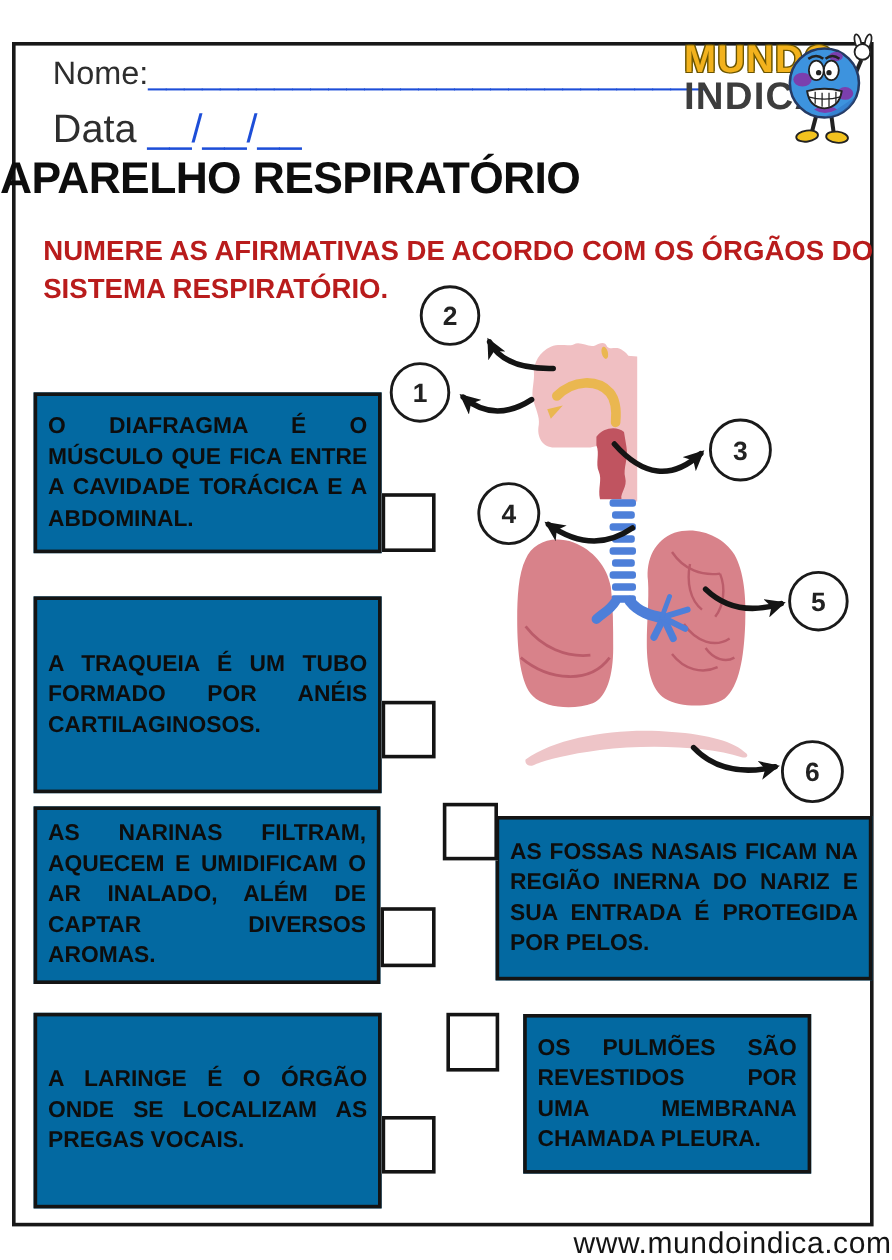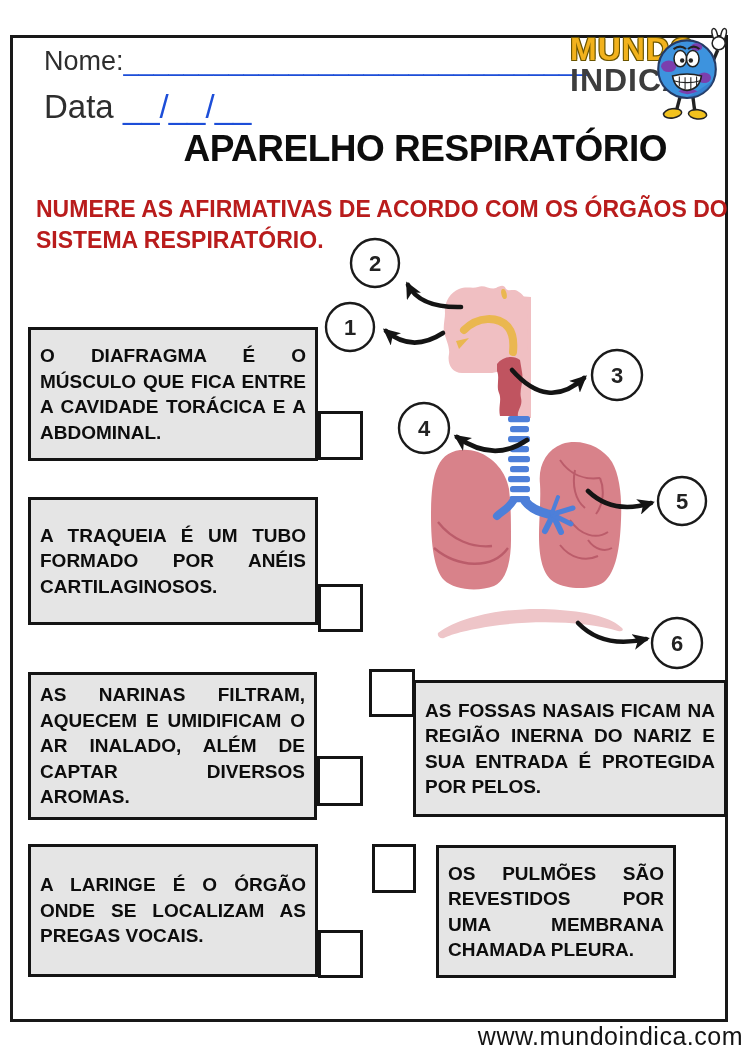--- a/index.html
+++ b/index.html
@@ -31,38 +31,38 @@
     font-size: 32px; font-weight: bold; color: #f2b21d; line-height: 30px;
     text-shadow: 1px 1px 0 #6b5500, -1px 1px 0 #6b5500, 1px -1px 0 #6b5500, -1px -1px 0 #6b5500;
     letter-spacing: 1px;
   }
   .logo-indica {
     font-size: 32px; font-weight: bold; color: #3d3d3d; line-height: 32px; letter-spacing: 1px;
   }
   .mascot { position: absolute; left: 73px; top: -8px; width: 88px; height: 96px; }
   .title {
     position: absolute; left: 0; top: 128px; width: 667px; margin: 0;
-    text-align: right; font-size: 37px; font-weight: bold; color: #0d0d0d;
+    text-align: left; font-size: 37px; font-weight: bold; color: #0d0d0d;
     letter-spacing: -0.5px;
   }
   .instruction {
     position: absolute; left: 36px; top: 194px; width: 700px;
     font-size: 23px; font-weight: bold; line-height: 31px; color: #b91c1c;
   }
   .organs { position: absolute; left: 410px; top: 235px; width: 270px; height: 415px; }
   .overlay { position: absolute; left: 315px; top: 232px; width: 420px; height: 440px; }
   .overlay .num-circle { fill: #ffffff; stroke: #1a1a1a; stroke-width: 2.4px; }
   .overlay .num-text {
     font-family: "Liberation Sans", sans-serif;
     font-size: 22px; font-weight: bold; fill: #222;
     text-anchor: middle;
   }
   .overlay .arrow { fill: none; stroke: #141414; stroke-width: 4.6px; stroke-linecap: round; }
   .stmt {
-    position: absolute; border: 3px solid #141414; background: #e5e5e5;
+    position: absolute; border: 3px solid #141414; background: #0369a1;
     display: flex; align-items: center;
   }
   .stmt p {
     margin: 0; padding: 4px 9px; width: 100%;
     font-size: 19px; font-weight: bold; line-height: 25.5px;
     text-align: justify; color: #0d0d0d;
   }
   .ansbox { position: absolute; border: 3px solid #141414; background: #fff; }
   .footer {
     position: absolute; left: 0; top: 1022px; width: 743px;
@@ -212,36 +212,36 @@
       <circle class="num-circle" cx="677" cy="643" r="25"></circle>
       <text class="num-text" x="677" y="651">6</text>
     </g>
   </svg>
 
   <div class="stmt" style="left:28px; top:327px; width:290px; height:134px">
     <p>O DIAFRAGMA É O MÚSCULO QUE FICA ENTRE A CAVIDADE TORÁCICA E A ABDOMINAL.</p>
   </div>
   <div class="ansbox" style="left:318px; top:411px; width:45px; height:49px"></div>
 
-  <div class="stmt" style="left:28px; top:497px; width:290px; height:128px">
+  <div class="stmt" style="left:28px; top:497px; width:290px; height:164px">
     <p>A TRAQUEIA É UM TUBO FORMADO POR ANÉIS CARTILAGINOSOS.</p>
   </div>
   <div class="ansbox" style="left:318px; top:584px; width:45px; height:48px"></div>
 
   <div class="stmt" style="left:28px; top:672px; width:289px; height:148px">
     <p>AS NARINAS FILTRAM, AQUECEM E UMIDIFICAM O AR INALADO, ALÉM DE CAPTAR DIVERSOS AROMAS.</p>
   </div>
   <div class="ansbox" style="left:317px; top:756px; width:46px; height:50px"></div>
 
   <div class="stmt" style="left:413px; top:680px; width:314px; height:137px">
     <p>AS FOSSAS NASAIS FICAM NA REGIÃO INERNA DO NARIZ E SUA ENTRADA É PROTEGIDA POR PELOS.</p>
   </div>
   <div class="ansbox" style="left:369px; top:669px; width:46px; height:48px"></div>
 
-  <div class="stmt" style="left:28px; top:844px; width:290px; height:133px">
+  <div class="stmt" style="left:28px; top:844px; width:290px; height:163px">
     <p>A LARINGE É O ÓRGÃO ONDE SE LOCALIZAM AS PREGAS VOCAIS.</p>
   </div>
   <div class="ansbox" style="left:318px; top:930px; width:45px; height:48px"></div>
 
   <div class="stmt" style="left:436px; top:845px; width:240px; height:133px">
     <p>OS PULMÕES SÃO REVESTIDOS POR UMA MEMBRANA CHAMADA PLEURA.</p>
   </div>
   <div class="ansbox" style="left:372px; top:844px; width:44px; height:49px"></div>
 
   <div class="footer">www.mundoindica.com</div>

